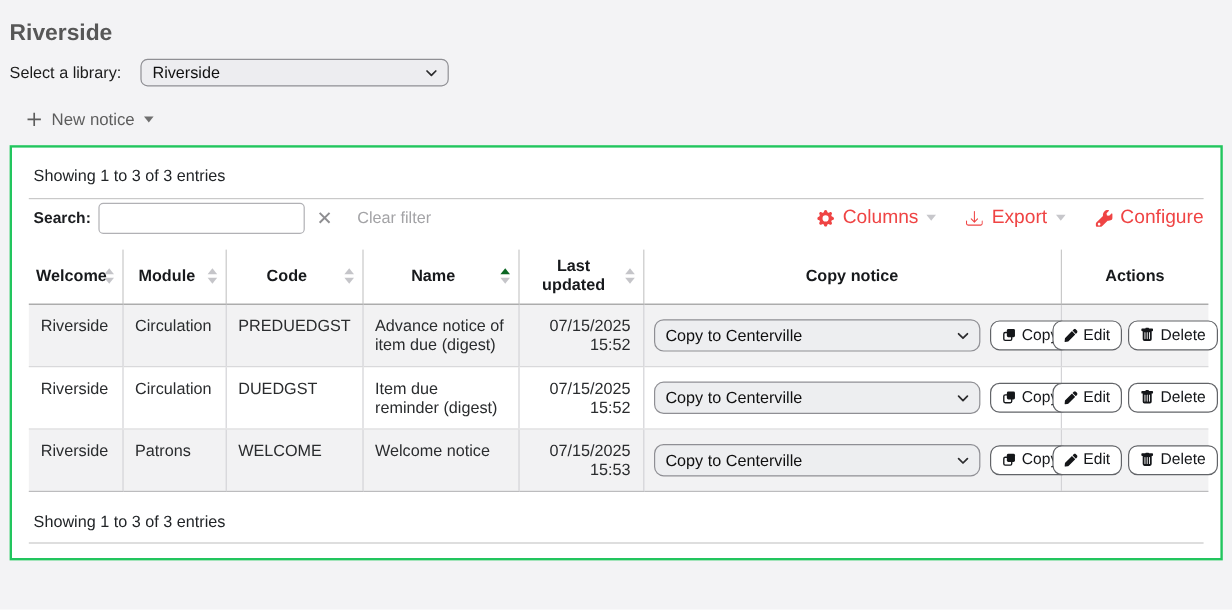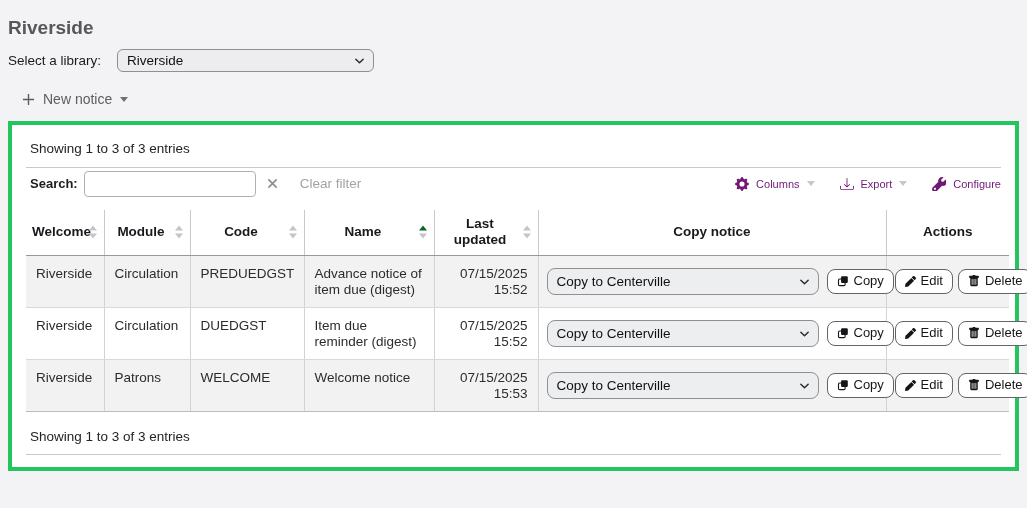--- a/index.html
+++ b/index.html
@@ -31,21 +31,21 @@
     display:inline-flex; align-items:center; gap:8px;
     margin:19px 0 0 14px; padding:0;
     background:none; border:none; cursor:pointer;
     color:#5d5d5d; font-family:"Liberation Sans", sans-serif; font-size:14px;
   }
   .caret { width:0; height:0; border-left:4px solid transparent; border-right:4px solid transparent; border-top:5px solid #c7c7cb; }
   .caret.dark { border-top-color:#6f6f6f; }
 
   .panel {
     margin:12px 8px 0; background:#ffffff;
-    border:4px solid #22c55e;
+    border:2px solid #22c55e;
     padding:16px 14px 12px;
   }
   .showing { font-size:13.5px; color:#212427; margin:0 0 11px 4px; }
   .showing.bottom { margin:17px 0 10px 4px; }
   hr.rule { border:0; border-top:1px solid #c9c9c9; margin:0; }
 
   .controls { display:flex; align-items:center; margin:3px 0 13px; }
   .search-label { font-weight:700; margin:0 6px 0 4px; }
   .search-input {
     width:172px; height:26px; border:1px solid #b1b1b5; border-radius:4px;
@@ -53,21 +53,21 @@
   }
   .clear-filter {
     display:inline-flex; align-items:center; gap:22px; margin-left:11px; padding:0;
     background:none; border:none; cursor:pointer;
     color:#a3a3a6; font-family:"Liberation Sans", sans-serif; font-size:13.5px;
   }
   .spacer { flex:1; }
   .tool-btn {
     display:inline-flex; align-items:center; gap:7px; margin-left:25px; padding:0;
     background:none; border:none; cursor:pointer;
-    color:#701a75; font-family:"Liberation Sans", sans-serif; font-size:11px;
+    color:#ef4444; font-family:"Liberation Sans", sans-serif; font-size:16px;
   }
   .tool-btn svg { flex:none; }
 
   table.notices { width:100%; border-collapse:collapse; table-layout:fixed; }
   thead th {
     position:relative; height:46px; vertical-align:middle;
     font-size:13.5px; font-weight:700; color:#17191c; text-align:center;
     padding:5px 18px 5px 6px; border-bottom:1px solid #989898; line-height:16px;
   }
   thead th.no-sort { padding:5px 6px; }
@@ -82,21 +82,21 @@
     font-size:13.5px; color:#2a2c2e; line-height:16px;
     padding:10px 10px 9px; vertical-align:top;
     border-bottom:1px solid #d9d9db;
   }
   tbody td + td { border-left:1px solid #d3d3d6; }
   tbody tr:nth-child(odd) { background:#f2f2f3; }
   tbody tr:last-child td { border-bottom-color:#bcbcbe; }
   td.c-date { text-align:right; }
   td.c-copy, td.c-actions { vertical-align:middle; padding:8px 8px; }
   .copy-cell { display:flex; align-items:center; gap:8px; }
-  .actions-cell { display:flex; align-items:center; justify-content:flex-start; gap:5px; }
+  .actions-cell { display:flex; align-items:center; justify-content:center; gap:5px; }
 
   .btn {
     display:inline-flex; align-items:center; gap:5px;
     background:#fff; border:1px solid #626468; border-radius:8px;
     padding:3px 9px 4px; cursor:pointer;
     color:#141619; font-family:"Liberation Sans", sans-serif; font-size:13px; line-height:16px;
   }
   .btn svg { flex:none; }
 </style>
 </head>

